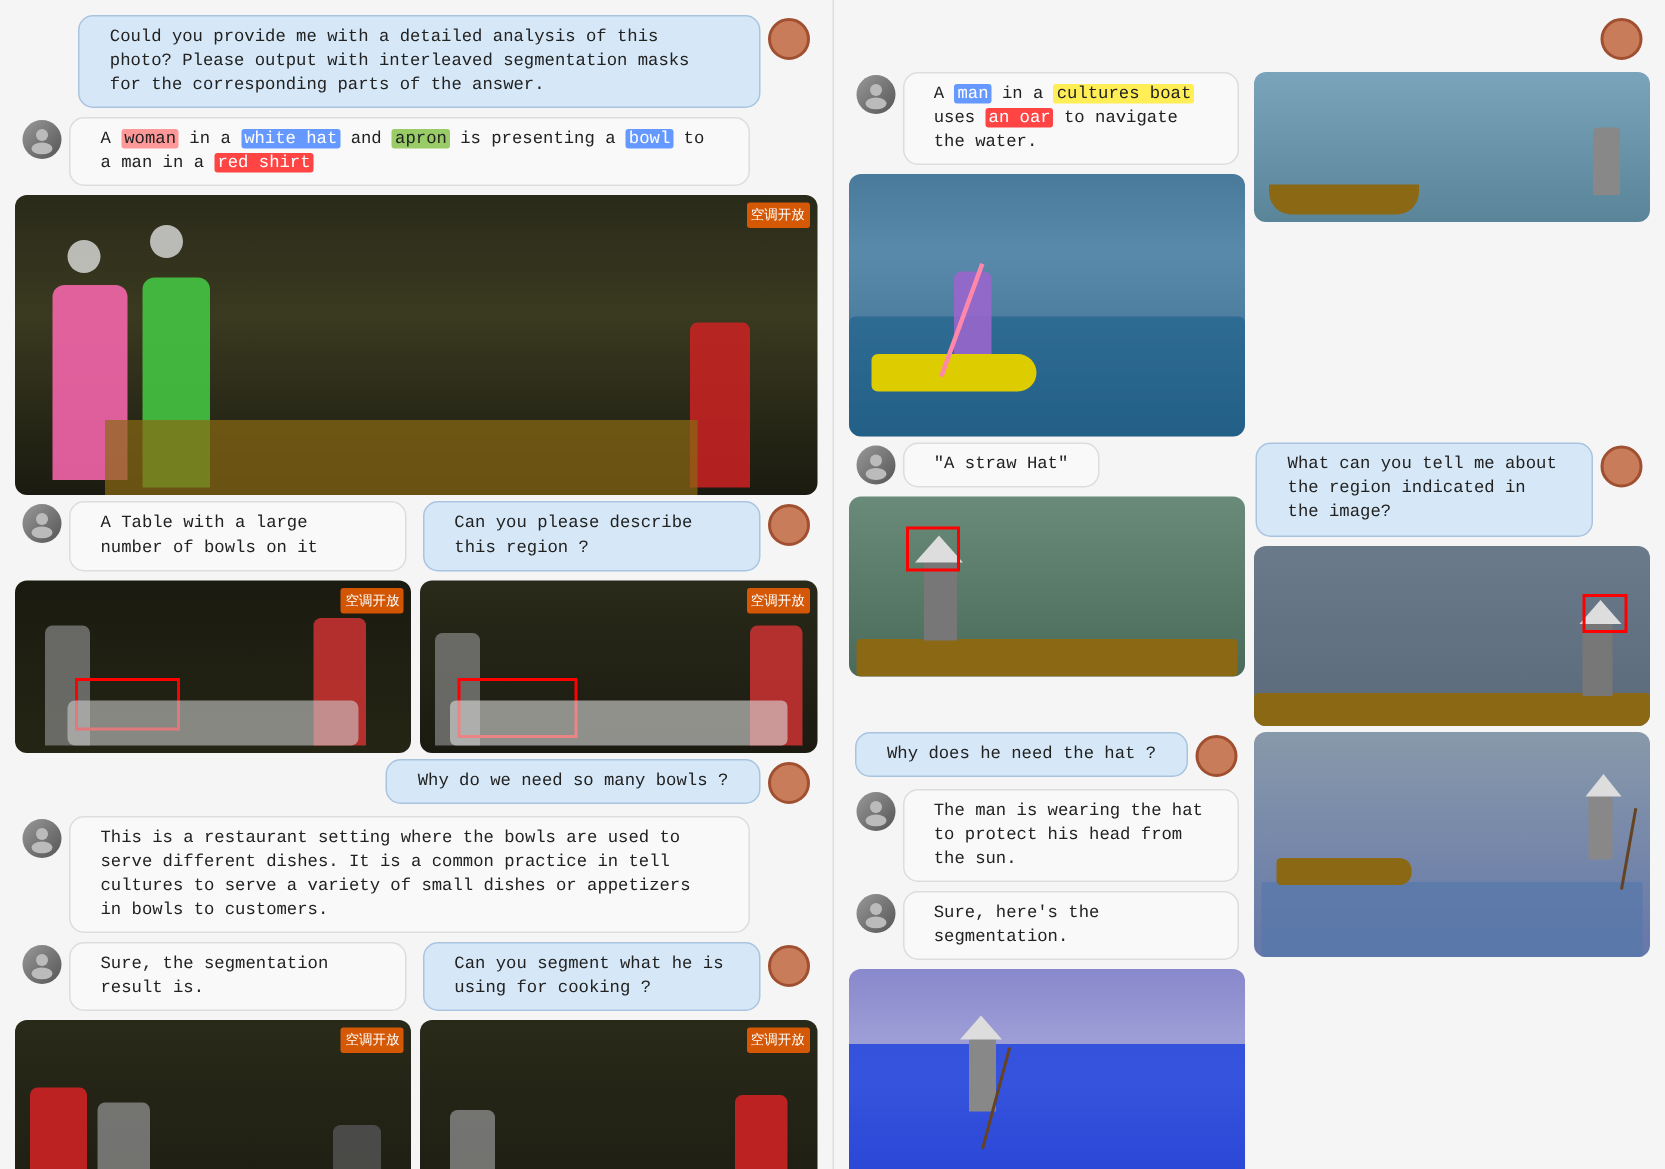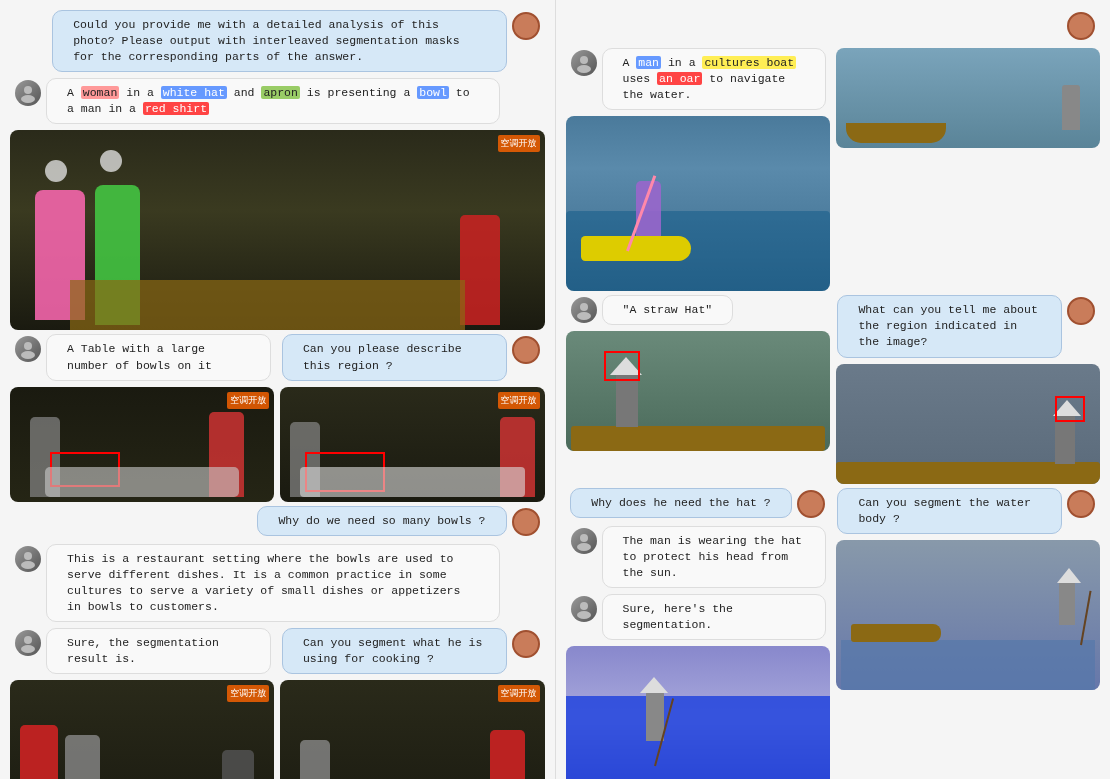--- a/index.html
+++ b/index.html
@@ -243,21 +243,21 @@
     </div>
 
     <div class="chat-row bot">
       <div class="bot-avatar-img avatar">
         <svg width="20" height="20" viewBox="0 0 20 20">
             <circle cx="10" cy="7" r="4" fill="#bbb"></circle>
             <ellipse cx="10" cy="16" rx="7" ry="4" fill="#bbb"></ellipse>
           </svg>
       </div>
       <div class="bubble bot-bubble">
-        <span>This is a restaurant setting where the bowls are used to serve different dishes. It is a common practice in some cultures to serve a variety of small dishes or appetizers in bowls to customers.</span>
+        <span>This is a restaurant setting where the bowls are used to serve different dishes. It is a common practice in tell cultures to serve a variety of small dishes or appetizers in bowls to customers.</span>
       </div>
     </div>
 
     <div class="two-col">
       <div>
         <div class="chat-row bot">
           <div class="bot-avatar-img avatar">
             <svg width="20" height="20" viewBox="0 0 20 20">
                 <circle cx="10" cy="7" r="4" fill="#bbb"></circle>
                 <ellipse cx="10" cy="16" rx="7" ry="4" fill="#bbb"></ellipse>
@@ -421,26 +421,20 @@
           <div style="position:absolute;bottom:55px;left:80px;width:18px;height:50px;background:#888;border-radius:3px 3px 0 0;"></div>
 
           <div style="position:absolute;bottom:103px;left:74px;width:0;height:0;border-left:14px solid transparent;border-right:14px solid transparent;border-bottom:16px solid #ddd;"></div>
 
           <div style="position:absolute;bottom:30px;left:88px;width:2px;height:70px;background:#654321;transform:rotate(15deg);transform-origin:bottom;"></div>
         </div>
       </div>
 
       <div>
 
-        <div class="chat-row user">
-          <div class="bubble user-bubble">
-            <span>Can you segment the water body ?</span>
-          </div>
-          <div class="avatar user-avatar"></div>
-        </div>
 
         <div class="img-box" style="height:150px;background:linear-gradient(to bottom,#8899aa,#6677aa);position:relative;overflow:hidden;">
           <div style="position:absolute;bottom:0;left:5px;right:5px;height:50px;background:#5577aa;opacity:0.7;"></div>
           <div style="position:absolute;bottom:48px;left:15px;width:90px;height:18px;background:#8B6914;border-radius:3px 8px 8px 3px;"></div>
           <div style="position:absolute;bottom:65px;right:25px;width:16px;height:44px;background:#888;border-radius:3px 3px 0 0;"></div>
 
           <div style="position:absolute;bottom:107px;right:19px;width:0;height:0;border-left:12px solid transparent;border-right:12px solid transparent;border-bottom:15px solid #ddd;"></div>
 
           <div style="position:absolute;bottom:45px;right:18px;width:2px;height:55px;background:#654321;transform:rotate(10deg);transform-origin:bottom;"></div>
         </div>

